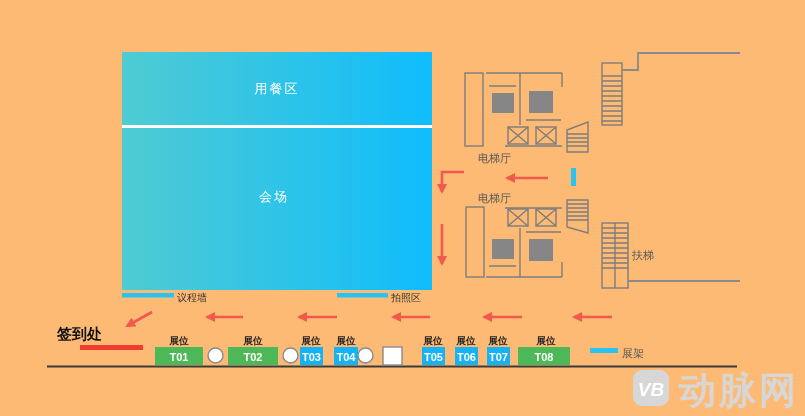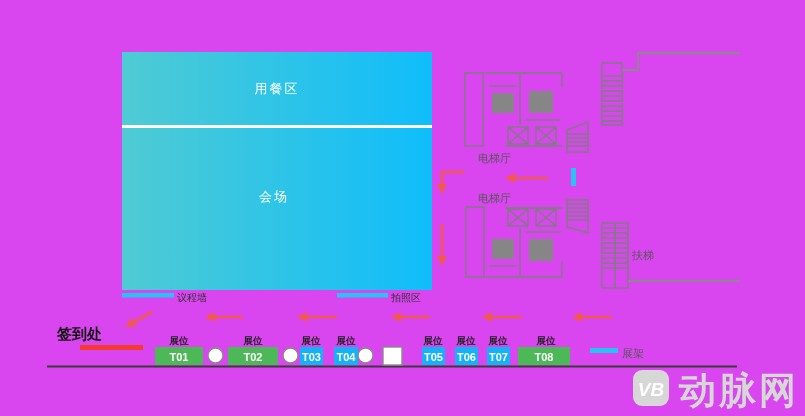--- a/index.html
+++ b/index.html
@@ -1,16 +1,16 @@
 <!DOCTYPE html>
 <html><head>
 <meta charset="utf-8">
 <style>
   html,body{margin:0;padding:0;background:#fff;}
-  #stage{position:relative;width:805px;height:416px;background:#d946ef;overflow:hidden;
+  #stage{position:relative;width:805px;height:416px;background:#fdba74;overflow:hidden;
          font-family:"Liberation Sans",sans-serif;}
   svg{display:block;}
   text{font-family:"Liberation Sans","DejaVu Sans",sans-serif;}
   .lbl-white{font-size:13px;fill:#ffffff;letter-spacing:2px;text-anchor:middle;}
   .lbl-dark{font-size:10px;fill:#333333;}
   .lbl-gray{font-size:11px;fill:#595959;}
   .cap{font-size:9.5px;font-weight:bold;fill:#222222;text-anchor:middle;}
   .bid{font-size:11px;font-weight:bold;fill:#ffffff;text-anchor:middle;}
   .checkin{font-size:15px;font-weight:bold;fill:#111111;}
   .wm-text{font-size:37px;font-weight:bold;fill:#d7d7d7;letter-spacing:3px;}

